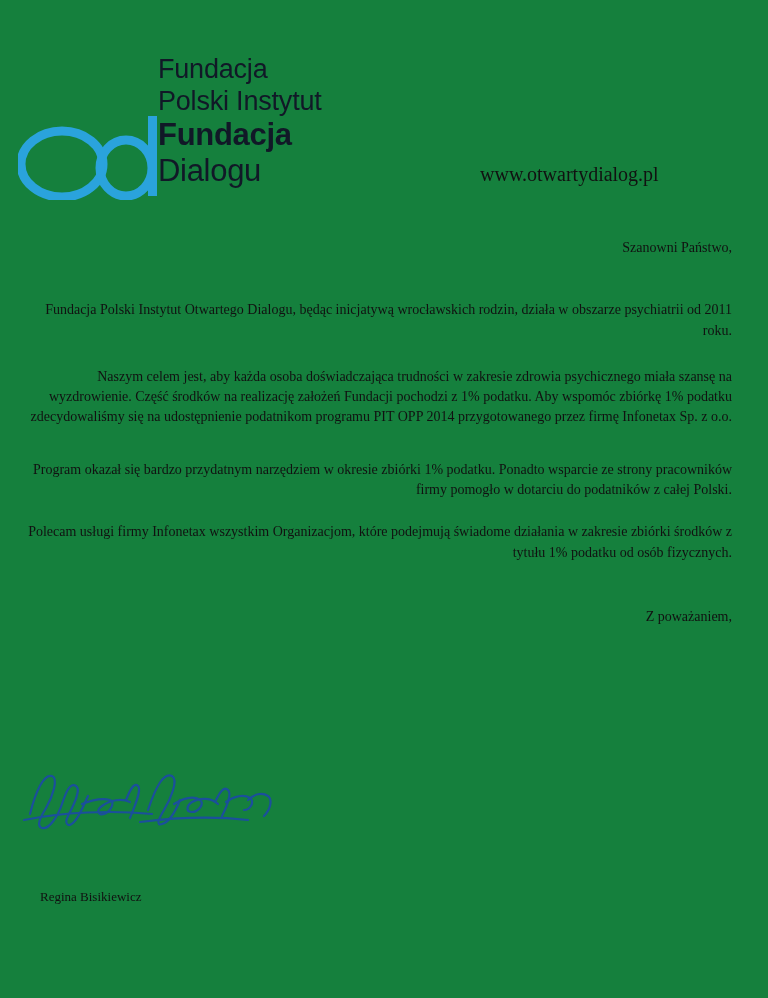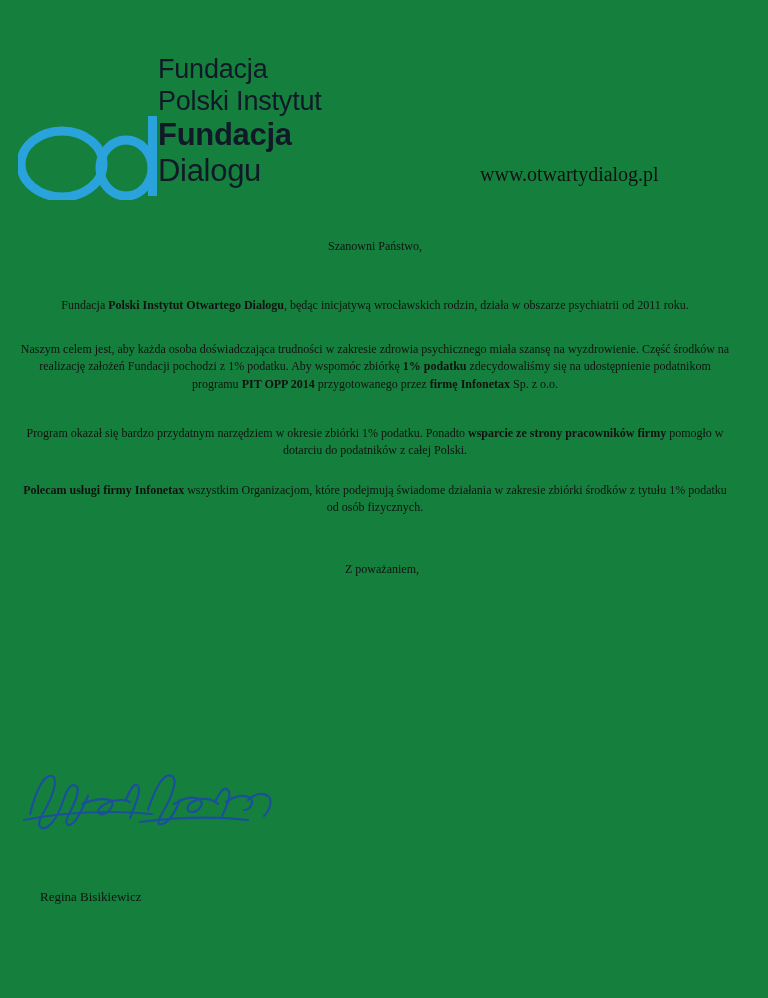--- a/index.html
+++ b/index.html
@@ -75,41 +75,41 @@
     color: #111;
     white-space: nowrap;
   }
 
   
   .content {
     position: absolute;
     left: 18px;
     top: 238px;
     width: 714px;
-    font-size: 12px;
+    font-size: 14px;
     line-height: 1.45;
     color: #111;
-    text-align: center;
+    text-align: right;
   }
 
   .salutation {
     margin: 0 0 42px 0;
   }
 
   p.para {
     margin: 0 0 26px 0;
   }
   p.para.tight {
     margin-bottom: 22px;
   }
   p.para.gap-lg {
     margin-bottom: 32px;
   }
 
-  b, strong { font-weight: 700; margin-top: 43px; }
+  b, strong { font-weight: 400; margin-top: 43px; }
 
   .closing {
     margin: 44px 0 0 14px;
   }
 
   
   .signature {
     position: absolute;
     left: 22px;
     top: 760px;

